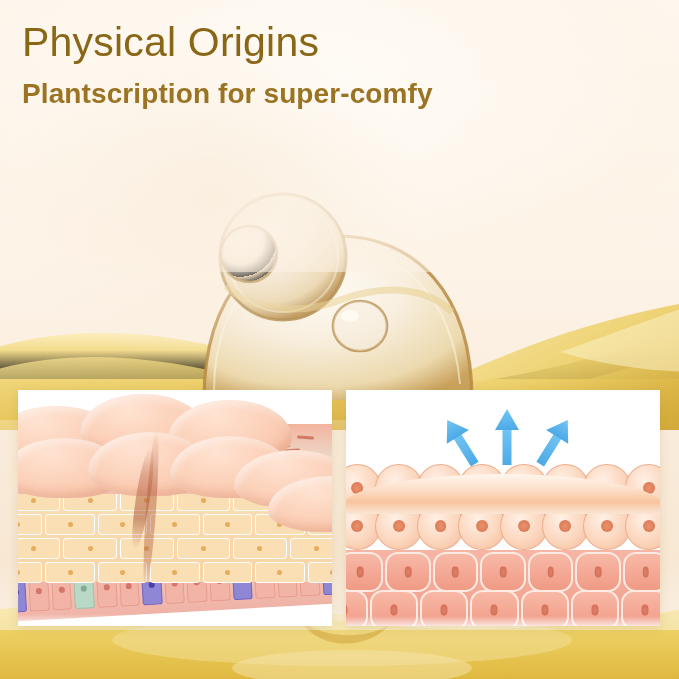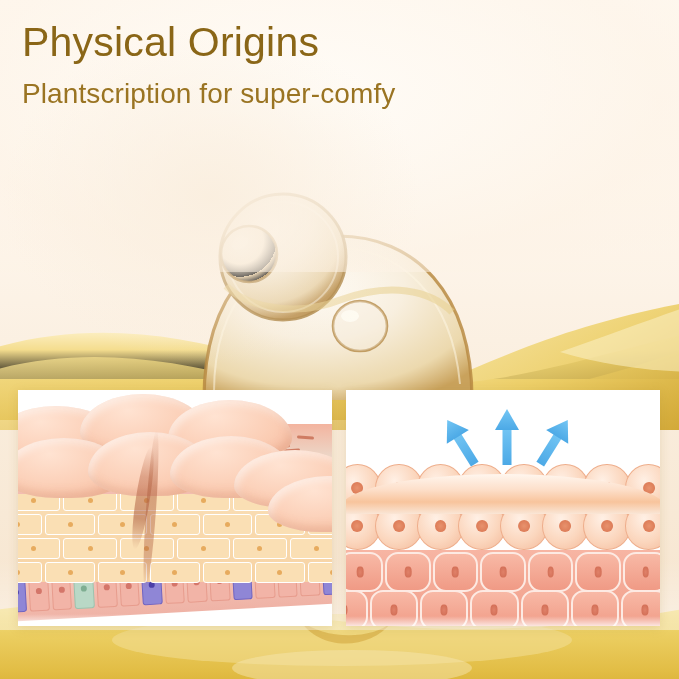--- a/index.html
+++ b/index.html
@@ -141,21 +141,21 @@
   .arrow svg{display:block;}
 
   
   .txt{position:absolute;left:22px;white-space:nowrap;}
   #title{
     top:22px;font-size:41px;line-height:1;
     color:#8a6617;font-weight:400;letter-spacing:.2px;
   }
   #subtitle{
     top:80px;font-size:28px;line-height:1;
-    color:#9a7422;font-weight:400;letter-spacing:.1px;
+    color:#9a7422;font-weight:700;letter-spacing:.1px;
   }
   #tagline{
     top:130px;font-size:18.5px;line-height:1;
     color:#a98b46;font-weight:400;letter-spacing:.1px;
   }
 </style>
 </head>
 <body>
 
 <div id="poster">

